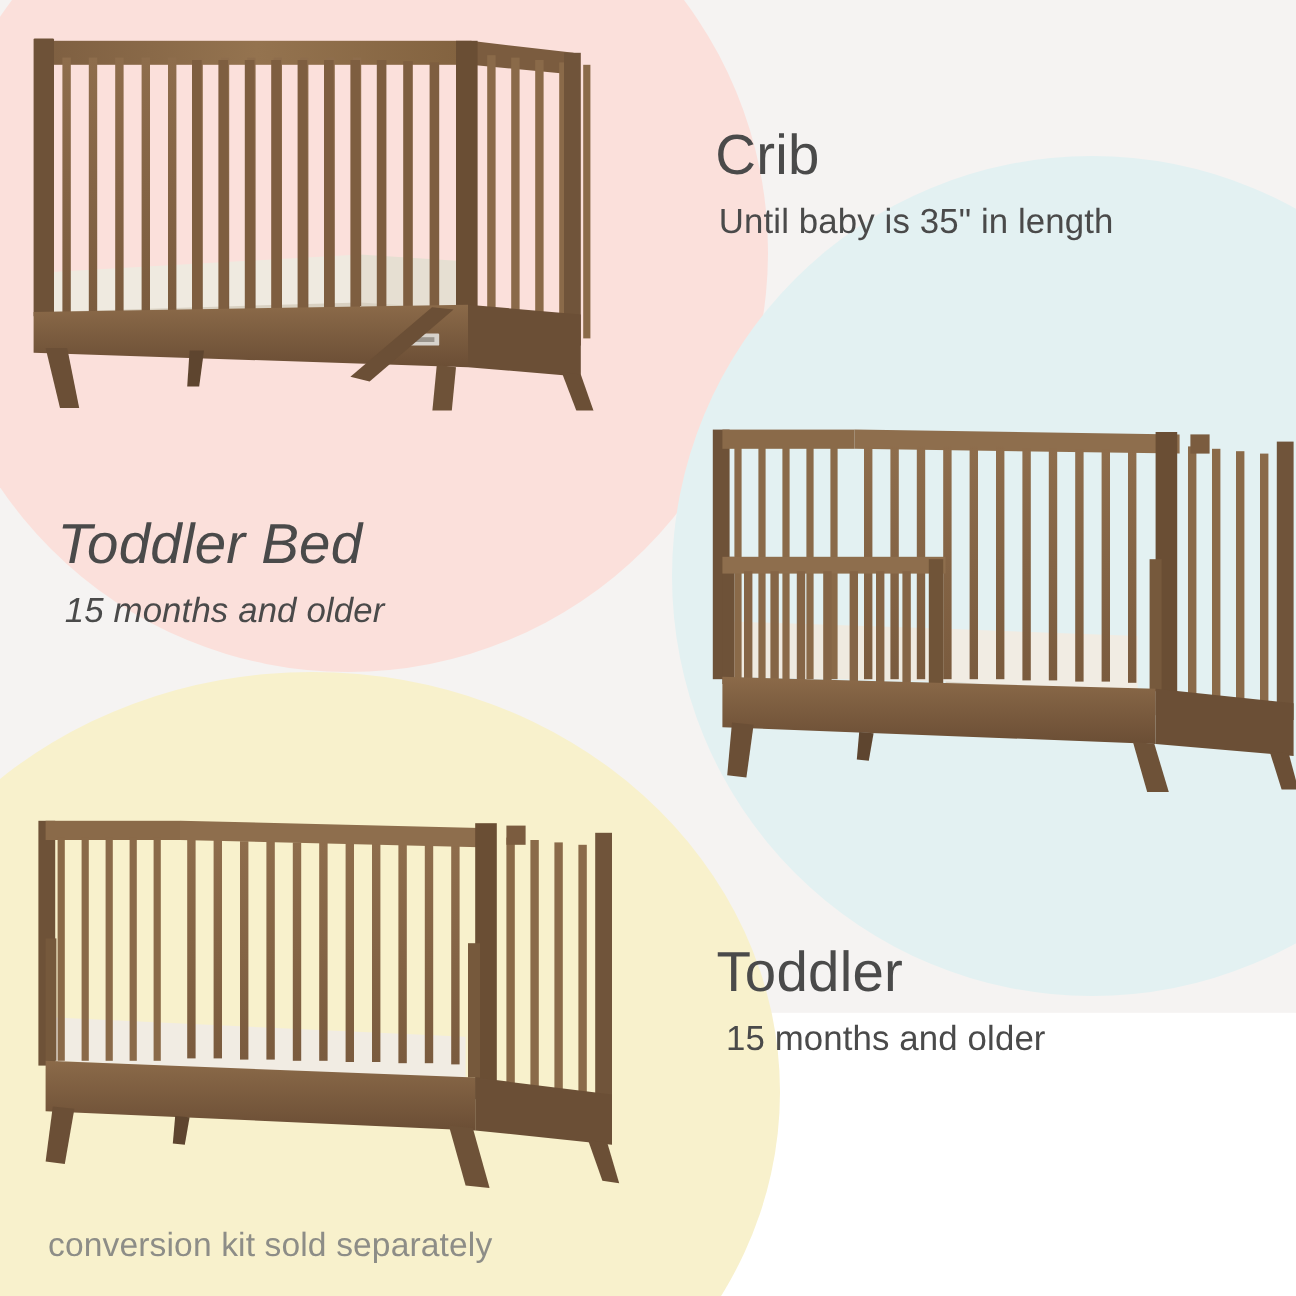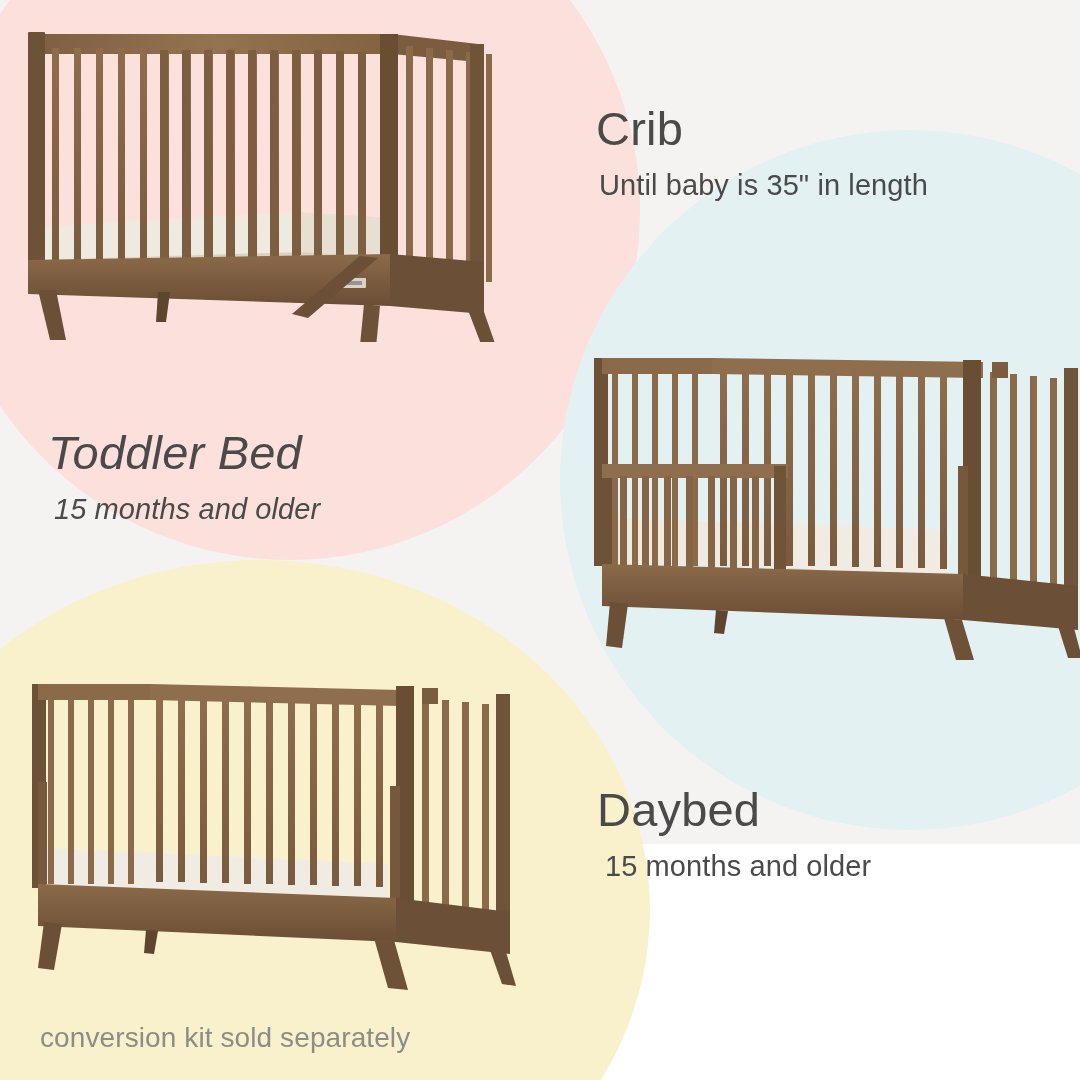--- a/index.html
+++ b/index.html
@@ -285,19 +285,19 @@
     <div class="t-title">Crib</div>
     <div class="t-sub">Until baby is 35" in length</div>
   </div>
 
   <div class="text-group" id="grp-toddler">
     <div class="t-title">Toddler Bed</div>
     <div class="t-sub">15 months and older</div>
   </div>
 
   <div class="text-group" id="grp-daybed">
-    <div class="t-title">Daybed</div>
+    <div class="t-title">Toddler</div>
     <div class="t-sub">15 months and older</div>
   </div>
 
   <div id="footnote">conversion kit sold separately</div>
 
 </div>
 
 </body></html>

